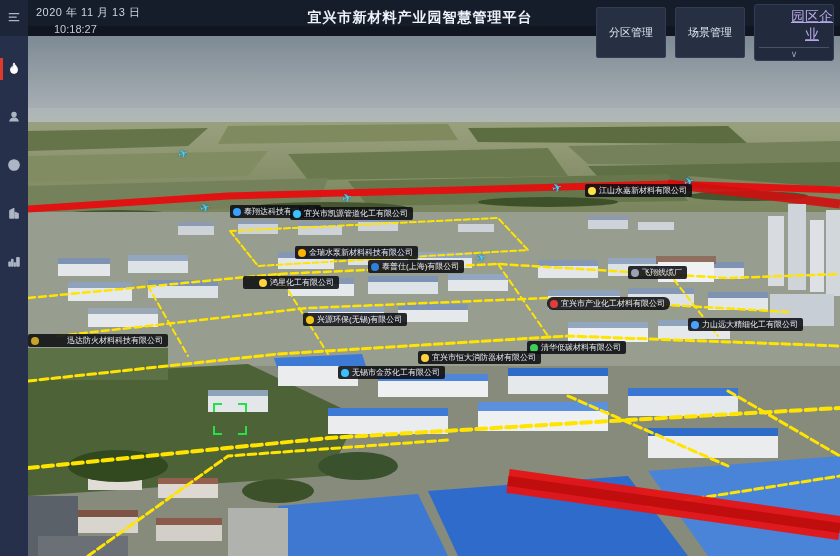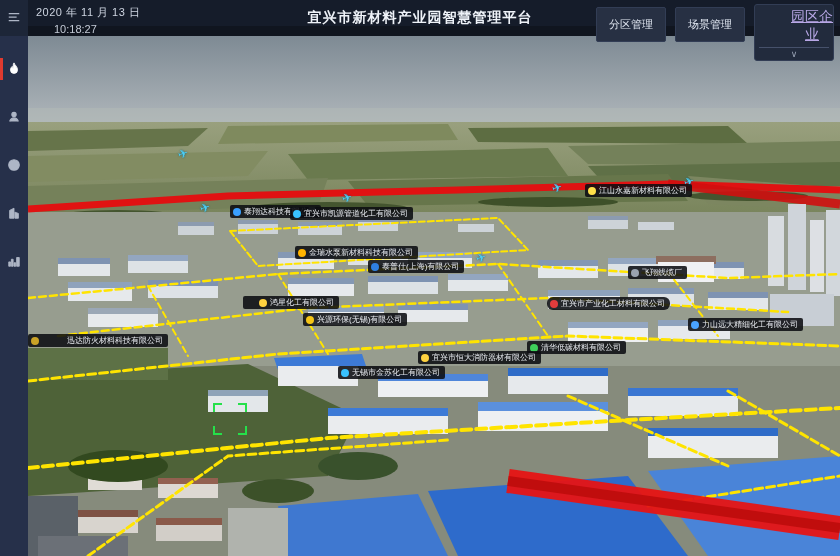--- a/index.html
+++ b/index.html
@@ -9,21 +9,21 @@
 
   
   .header { position:absolute; left:0; top:0; width:840px; height:26px;
     background:#151c2a; z-index:30; }
   .datetime { position:absolute; left:36px; top:5px; color:#cdd4e0; }
   .date { font-size:11px; letter-spacing:.5px; }
   .time { font-size:11px; margin-top:3px; margin-left:18px; color:#c3cad6; }
   .title { position:absolute; left:0; right:0; top:9px; text-align:center;
     color:#eef2f8; font-size:14px; font-weight:bold; letter-spacing:1px; }
   .hdr-right { position:absolute; right:6px; top:4px; display:flex; gap:9px; align-items:flex-start; }
-  .hdr-btn { background:#273043; color:#dde3ee; font-size:11px; padding:9px 12px;
+  .hdr-btn { background:#273043; color:#dde3ee; font-size:11px; padding:17px 12px;
     border:1px solid #323d55; border-radius:2px; cursor:pointer; margin-top:3px; }
   .dropdown { background:#222b3d; border:1px solid #323d55; border-radius:3px;
     width:80px; padding:3px 0 1px 0; text-align:center; cursor:pointer; }
   .dropdown .dd-label { color:#b8a7e6; font-size:14px; text-decoration:underline;padding-left:36px; }
   .dropdown .dd-sep { height:1px; background:#46516b; margin:3px 4px 1px 4px; }
   .chevron { color:#9aa3b5; font-size:9px; line-height:10px; }
 
   
   .sidebar { position:absolute; left:0; top:0; width:28px; height:556px;
     background:#26304a; z-index:40; display:flex; flex-direction:column; align-items:center; }
@@ -266,21 +266,21 @@
           <span class="txt">宜兴市凯源管道化工有限公司</span>
         </div>
         <div class="map-label" style="left: 267px; top: 210px;">
           <span class="dot" style="background: rgb(255, 180, 0);"></span>
           <span class="txt">金瑞水泵新材料科技有限公司</span>
         </div>
         <div class="map-label" style="left: 340px; top: 224px;">
           <span class="dot" style="background: rgb(47, 127, 224);"></span>
           <span class="txt">泰普仕(上海)有限公司</span>
         </div>
-        <div class="map-label" style="left: 215px; top: 260px; padding-left: 16px;">
+        <div class="map-label" style="left: 215px; top: 240px; padding-left: 16px;">
           <span class="dot" style="background: rgb(255, 210, 63);"></span>
           <span class="txt">鸿星化工有限公司</span>
         </div>
         <div class="map-label" style="left: 0px; top: 298px; gap: 28px;">
           <span class="dot" style="background: rgb(201, 162, 39);"></span>
           <span class="txt">迅达防火材料科技有限公司</span>
         </div>
         <div class="map-label" style="left: 275px; top: 277px;">
           <span class="dot" style="background: rgb(245, 197, 24);"></span>
           <span class="txt">兴源环保(无锡)有限公司</span>

